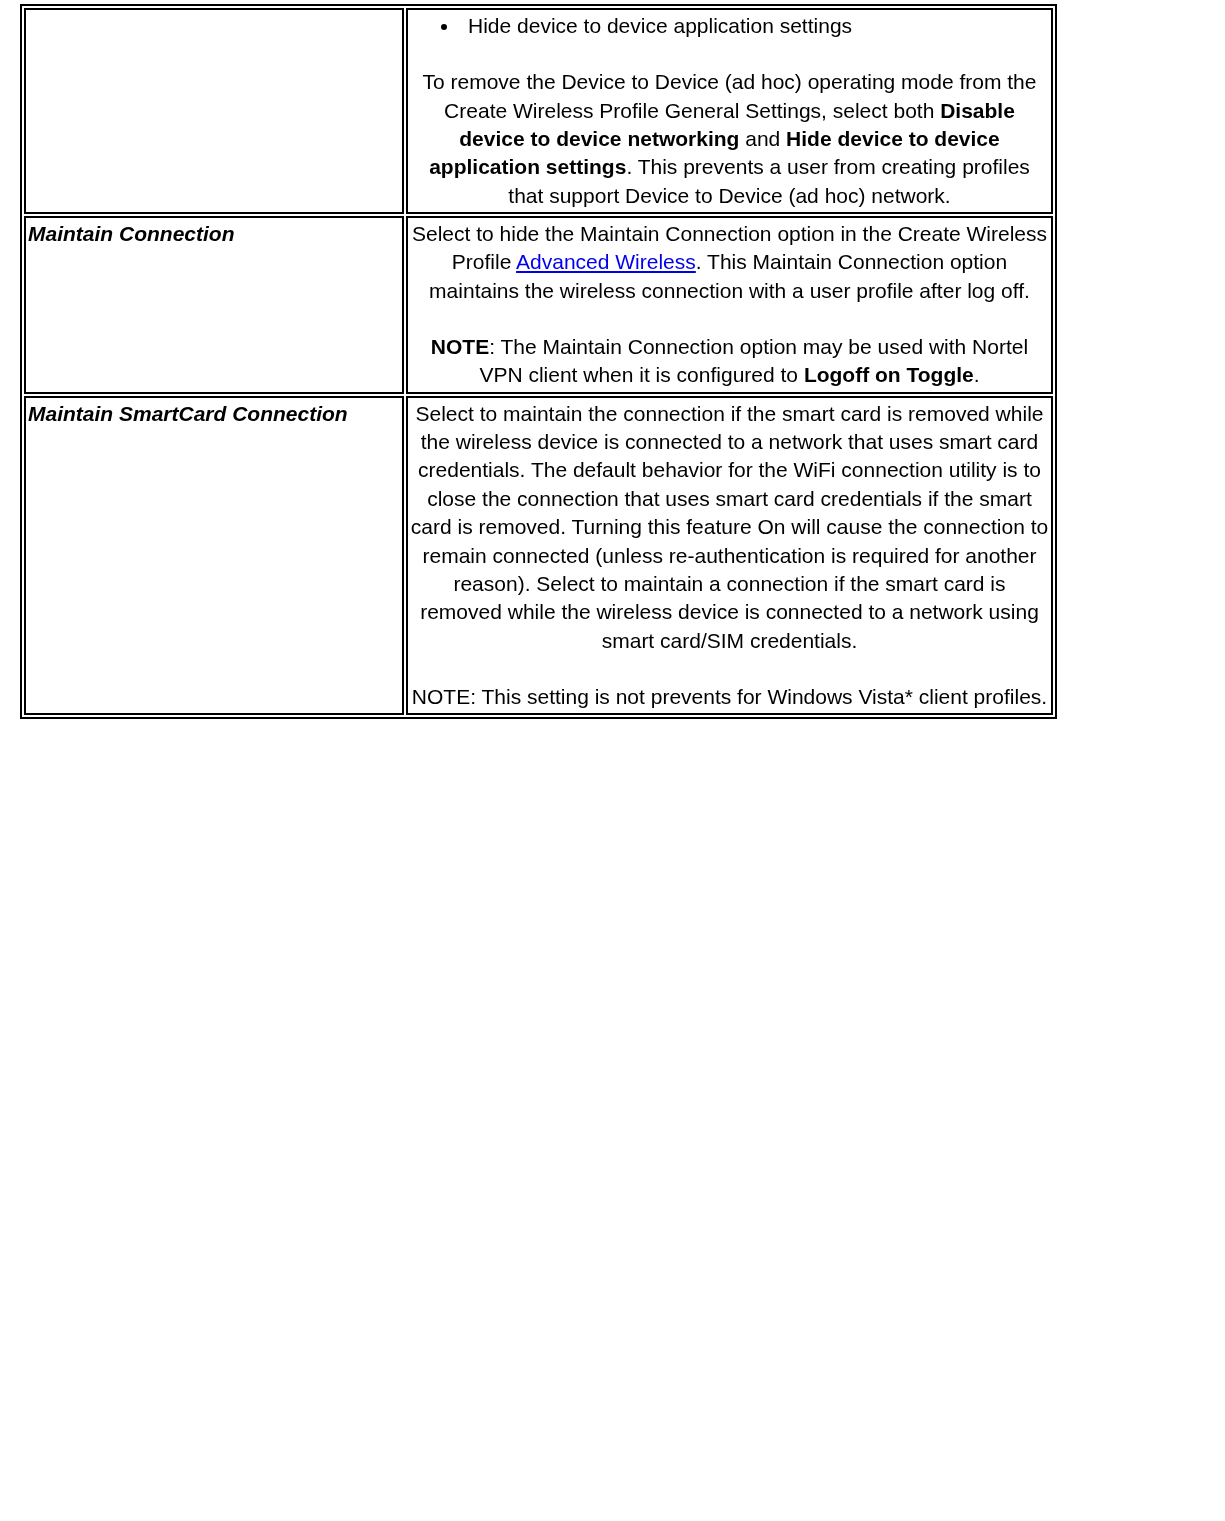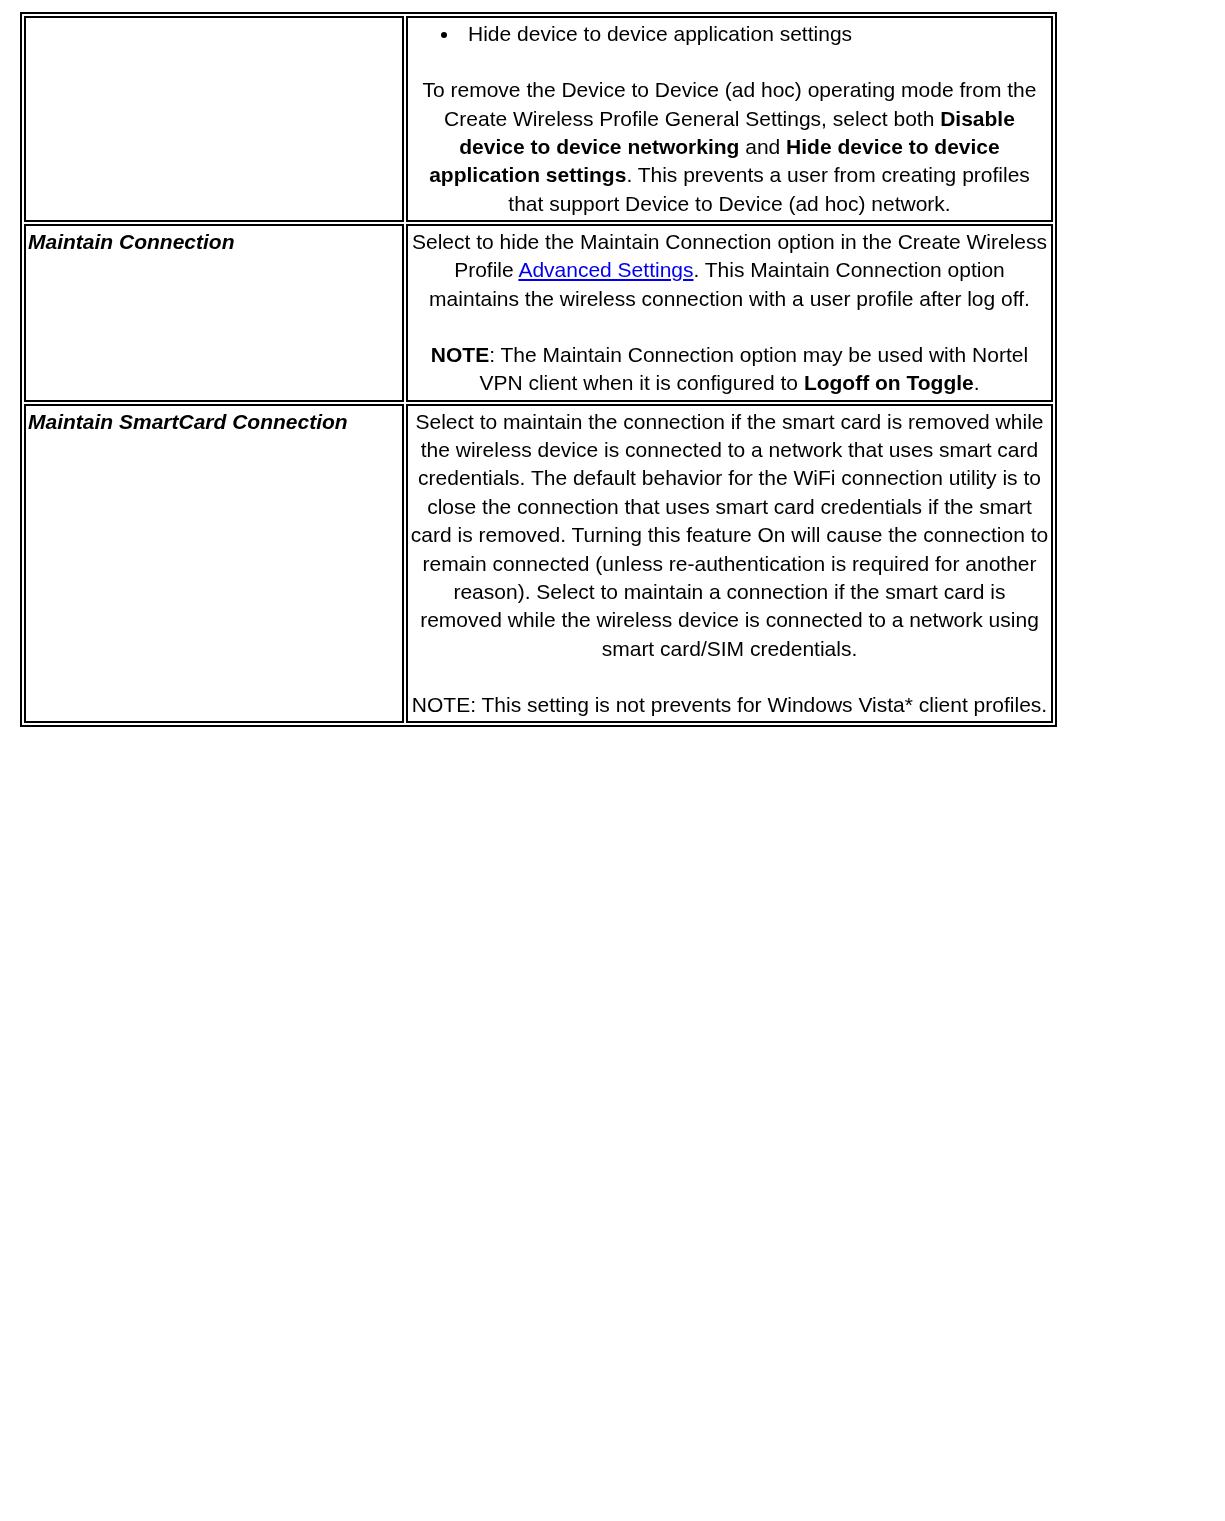--- a/index.html
+++ b/index.html
@@ -7,21 +7,21 @@
       margin: 0;
       padding: 0;
       background: #ffffff;
       font-family: Verdana, Geneva, sans-serif;
       font-size: 21px;
       line-height: 1.35;
       color: #000000;
     }
     .page {
       width: 1077px;
-      padding: 12px 20px 300px 20px;
+      padding: 4px 20px 300px 20px;
     }
     table.settings {
       width: 100%;
       border-collapse: separate;
       border-spacing: 2px;
       border: 2px solid #000;
       table-layout: fixed;
     }
     table.settings td {
       border: 2px solid #000;
@@ -68,21 +68,21 @@
           <span>To remove the Device to Device (ad hoc) operating mode from the Create Wireless Profile General Settings, select both </span><span class="bold">Disable device to device networking</span><span> and </span><span class="bold">Hide device to device application settings</span><span>. This prevents a user from creating profiles that support Device to Device (ad hoc) network.</span>
         </p>
       </td>
     </tr>
 
 
     <tr>
       <td class="name-cell">Maintain Connection</td>
       <td class="desc-cell">
         <p>
-          <span>Select to hide the Maintain Connection option in the Create Wireless Profile </span><a href="#" class="link">Advanced Settings</a><span>. This Maintain Connection option maintains the wireless connection with a user profile after log off.</span>
+          <span>Select to hide the Maintain Connection option in the Create Wireless Profile </span><a href="#" class="link">Advanced Wireless</a><span>. This Maintain Connection option maintains the wireless connection with a user profile after log off.</span>
         </p>
         <p class="gap-top">
           <span class="bold">NOTE</span><span>: The Maintain Connection option may be used with Nortel VPN client when it is configured to </span><span class="bold">Logoff on Toggle</span><span>.</span>
         </p>
       </td>
     </tr>
 
     <tr>
       <td class="name-cell">Maintain SmartCard Connection</td>
       <td class="desc-cell">

